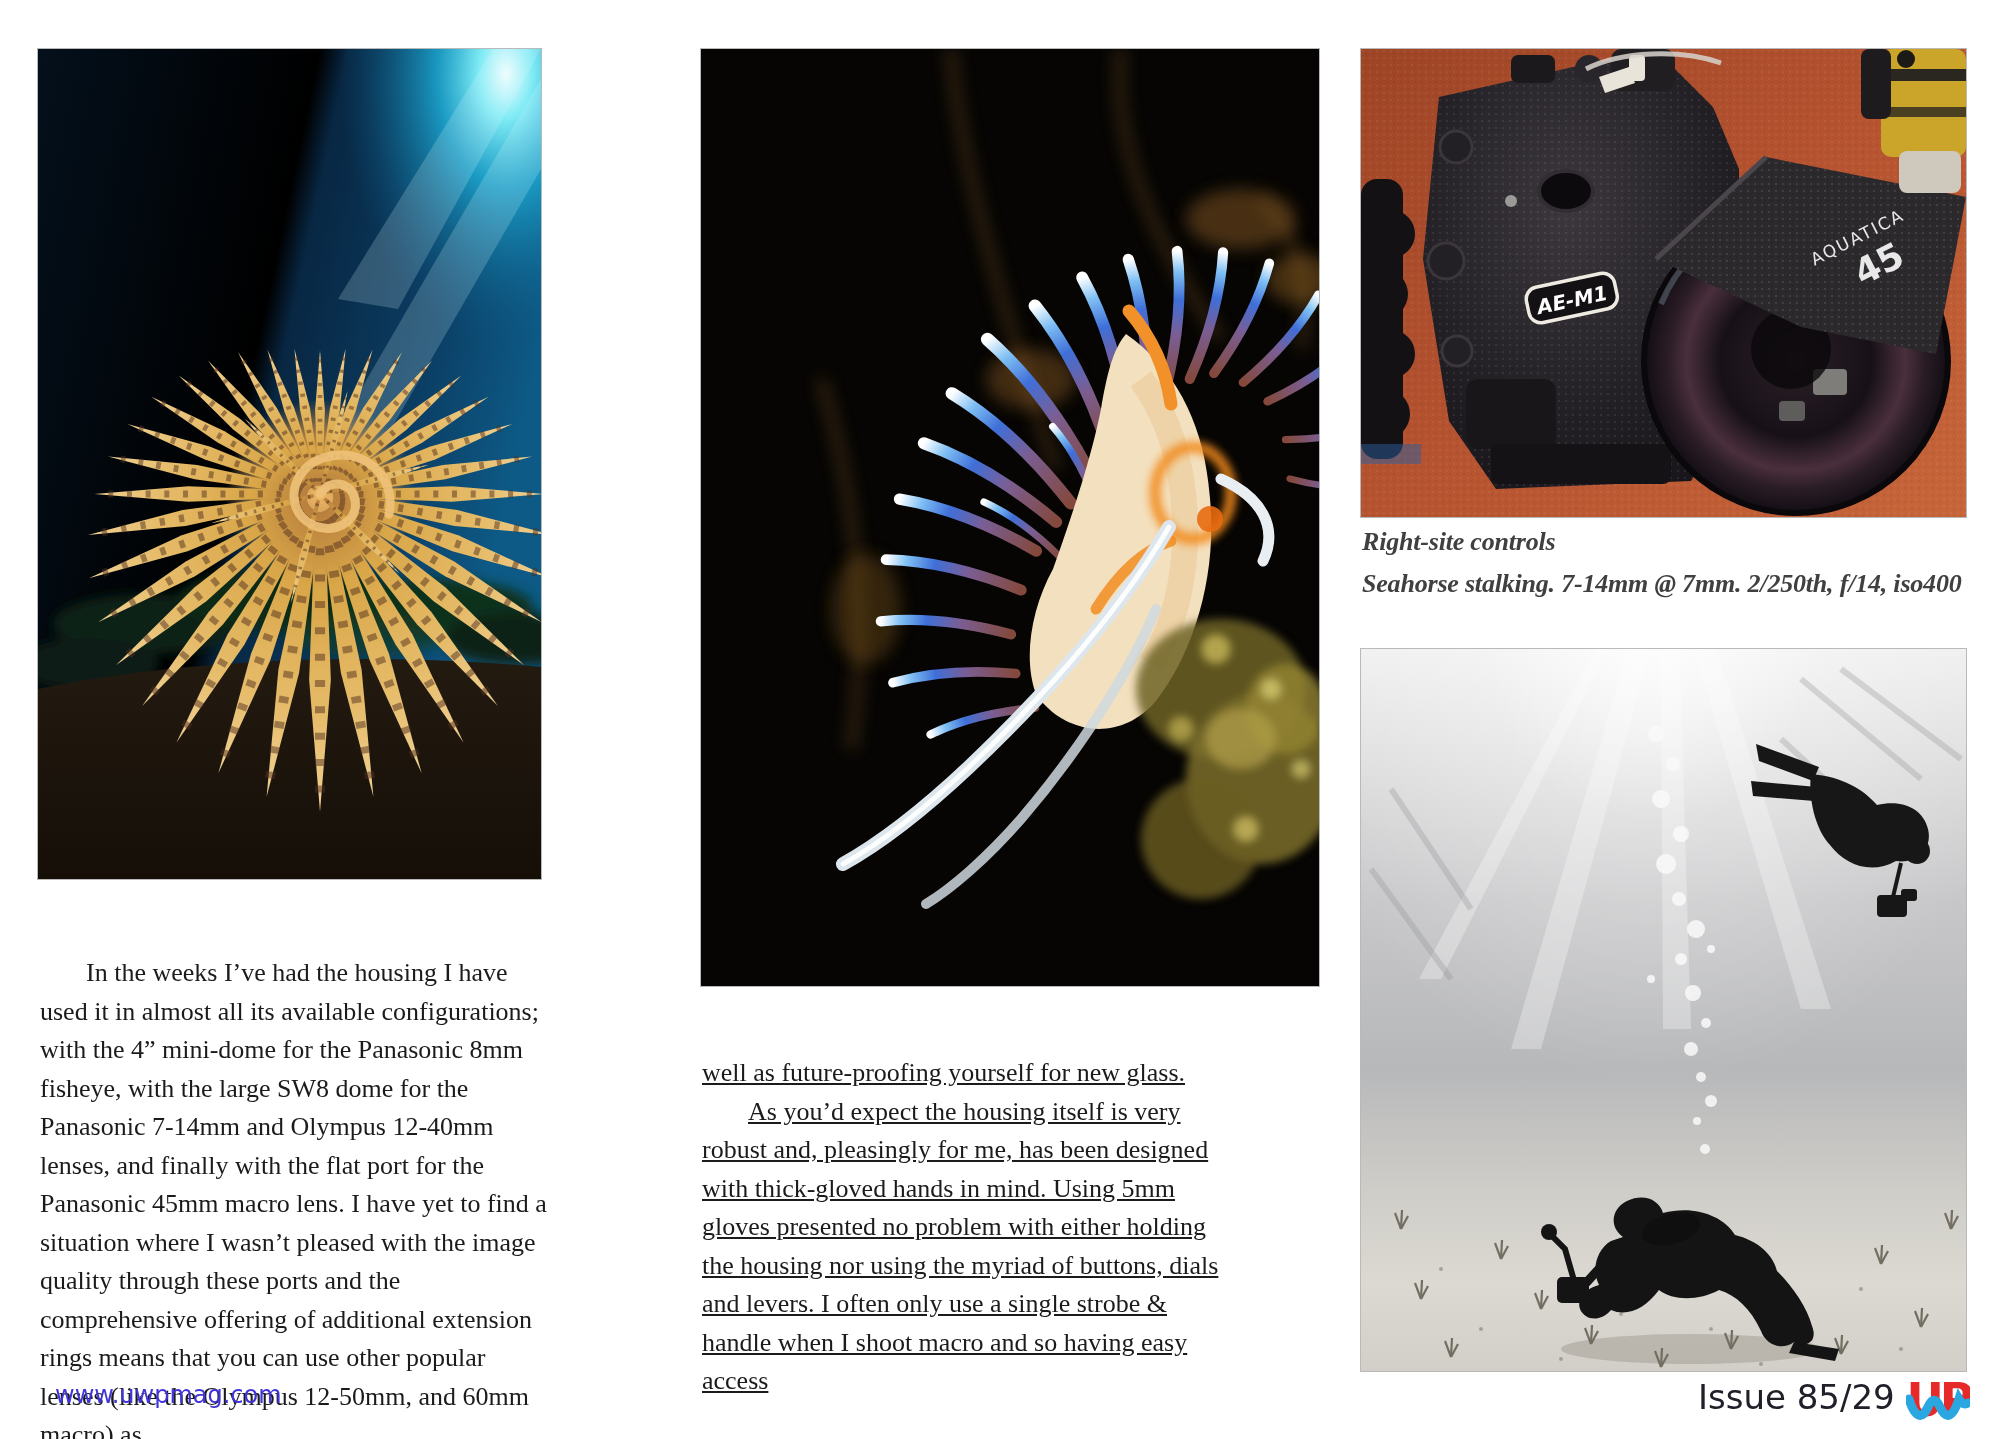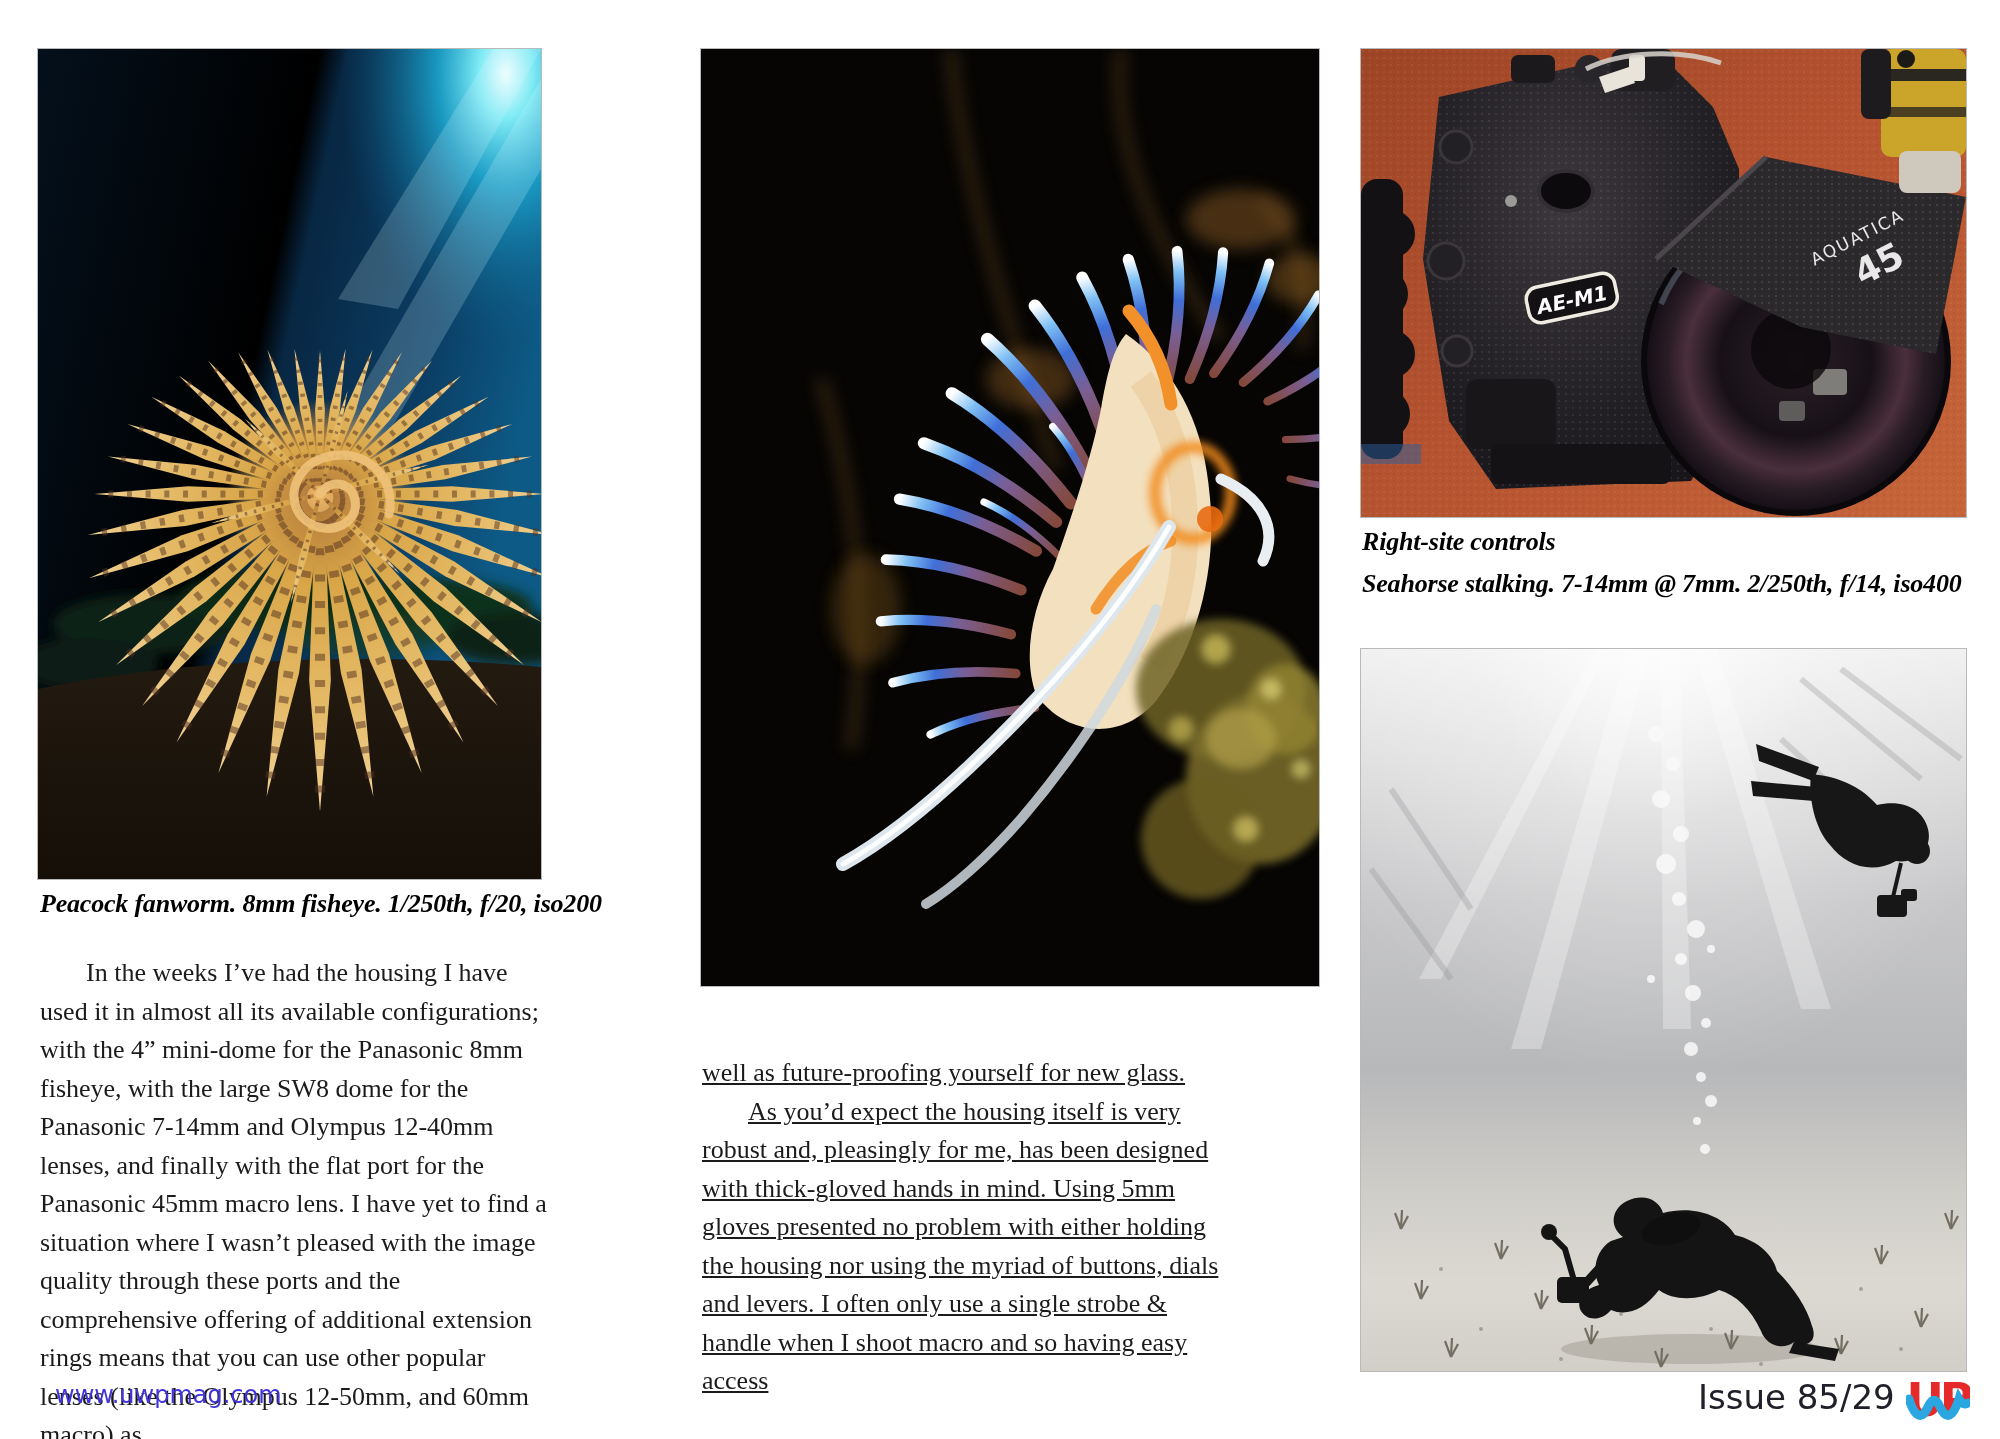--- a/index.html
+++ b/index.html
@@ -5,21 +5,21 @@
   html,body { margin:0; padding:0; background:#ffffff; }
   .page {
     position:relative; width:2000px; height:1439px; background:#ffffff;
     font-family:"Liberation Serif", serif; overflow:hidden;
   }
   figure.photo { position:absolute; margin:0; border:1px solid #b9b9b9; box-sizing:content-box; background:#000; }
   figure.photo svg { display:block; }
   .caption {
     position:absolute; font-family:"Liberation Serif", serif;
     font-weight:bold; font-style:italic; font-size:26px; line-height:40px;
-    color:#000000; letter-spacing:-0.2px; white-space:nowrap;
+    color:#404040; letter-spacing:-0.2px; white-space:nowrap;
   }
   .caption.wrap { white-space:normal; }
   .bodytext {
     position:absolute; font-size:26px; line-height:38.5px; color:#1b1b1b;
   }
   .bodytext p { margin:0; }
   .bodytext p.indent { text-indent:46px; }
   .footer-link {
     position:absolute; left:55px; top:1381px;
     font-family:"DejaVu Sans", sans-serif; font-size:24px; color:#4134d8;
@@ -405,21 +405,20 @@
         <ellipse cx="310" cy="580" rx="30" ry="15" transform="rotate(-14 310 580)" fill="#0f0f0f"></ellipse>
         <path d="M258 598 L225 634" stroke="#141414" stroke-width="9" stroke-linecap="round" fill="none"></path>
         <rect x="196" y="628" width="32" height="26" rx="5"></rect>
         <path d="M212 628 L204 600 L190 586" stroke="#141414" stroke-width="6" fill="none" stroke-linecap="round"></path>
         <circle cx="188" cy="583" r="8"></circle>
         <polygon points="433,693 478,700 474,712 428,704"></polygon>
       </g>
     </svg>
   </figure>
 
-  <div class="caption" style="left:40px; top:884px;">Peacock fanworm. 8mm fisheye. 1/250th, f/20, iso200</div>
 
 
   <div class="caption" style="left:1362px; top:522px;">Right-site controls</div>
 
   <div class="caption wrap" style="left:1362px; top:564px; width:600px;">Seahorse stalking. 7-14mm @ 7mm. 2/250th, f/14, iso400</div>
 
   <div class="bodytext" style="left:40px; top:954px; width:512px;">
     <p class="indent">In the weeks I’ve had the housing I have used it in almost all its available configurations; with the 4” mini-dome for the Panasonic 8mm fisheye, with the large SW8 dome for the Panasonic 7-14mm and Olympus 12-40mm lenses, and finally with the flat port for the Panasonic 45mm macro lens. I have yet to find a situation where I wasn’t pleased with the image quality through these ports and the comprehensive offering of additional extension rings means that you can use other popular lenses (like the Olympus 12-50mm, and 60mm macro) as</p>
   </div>
 

